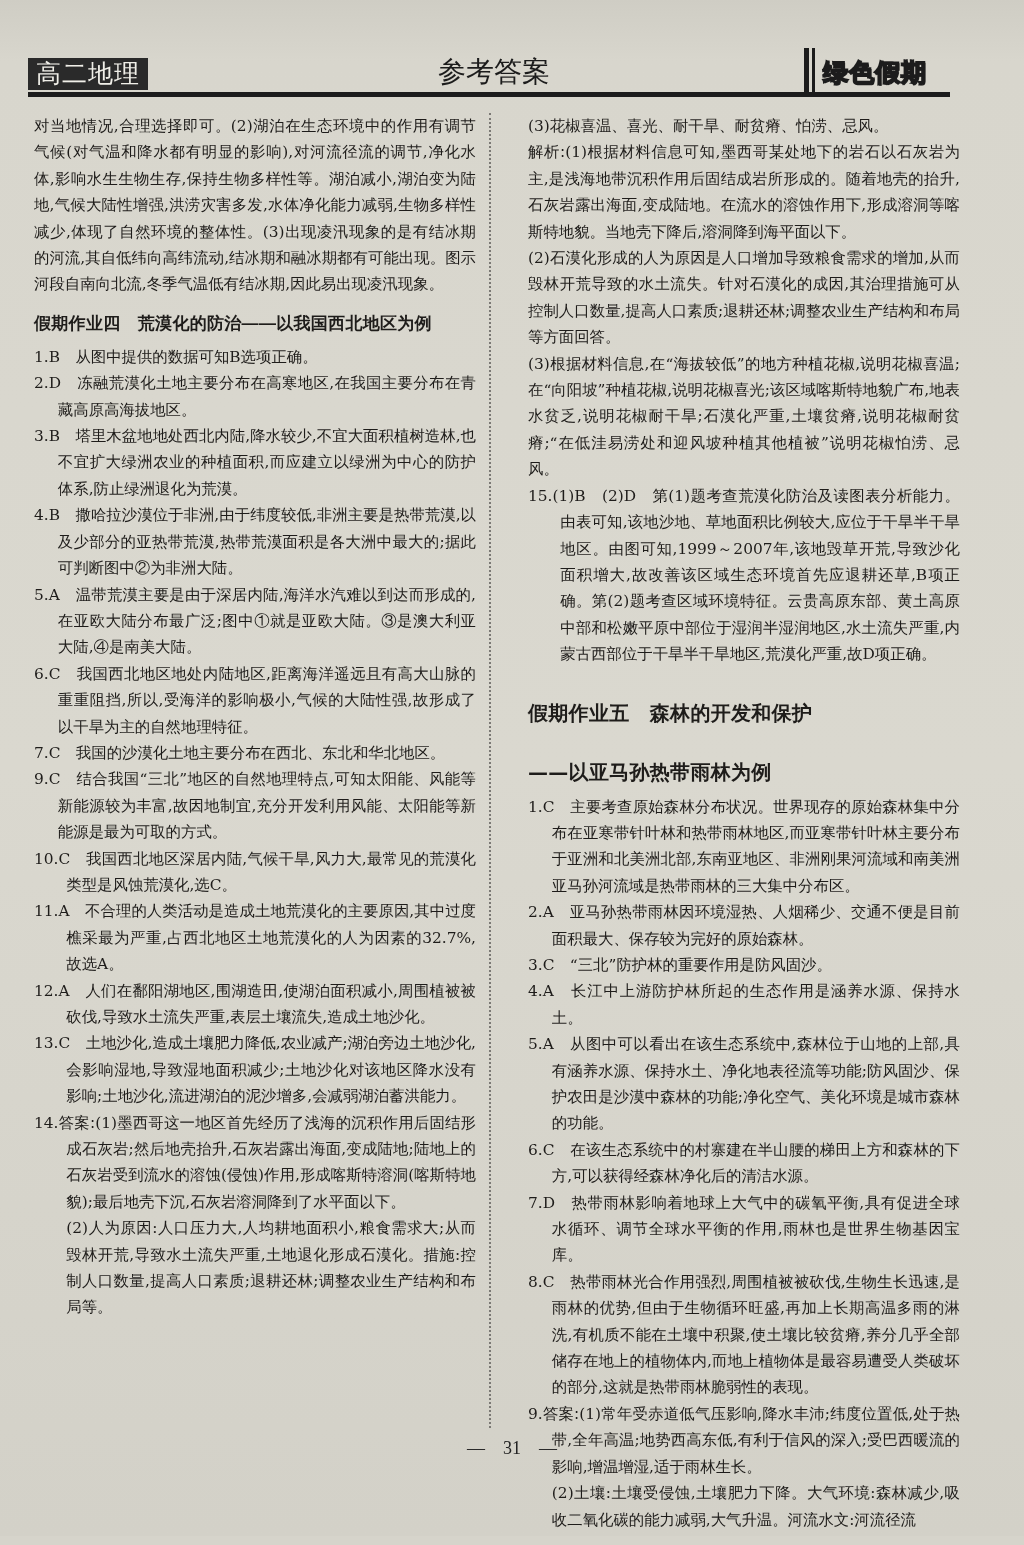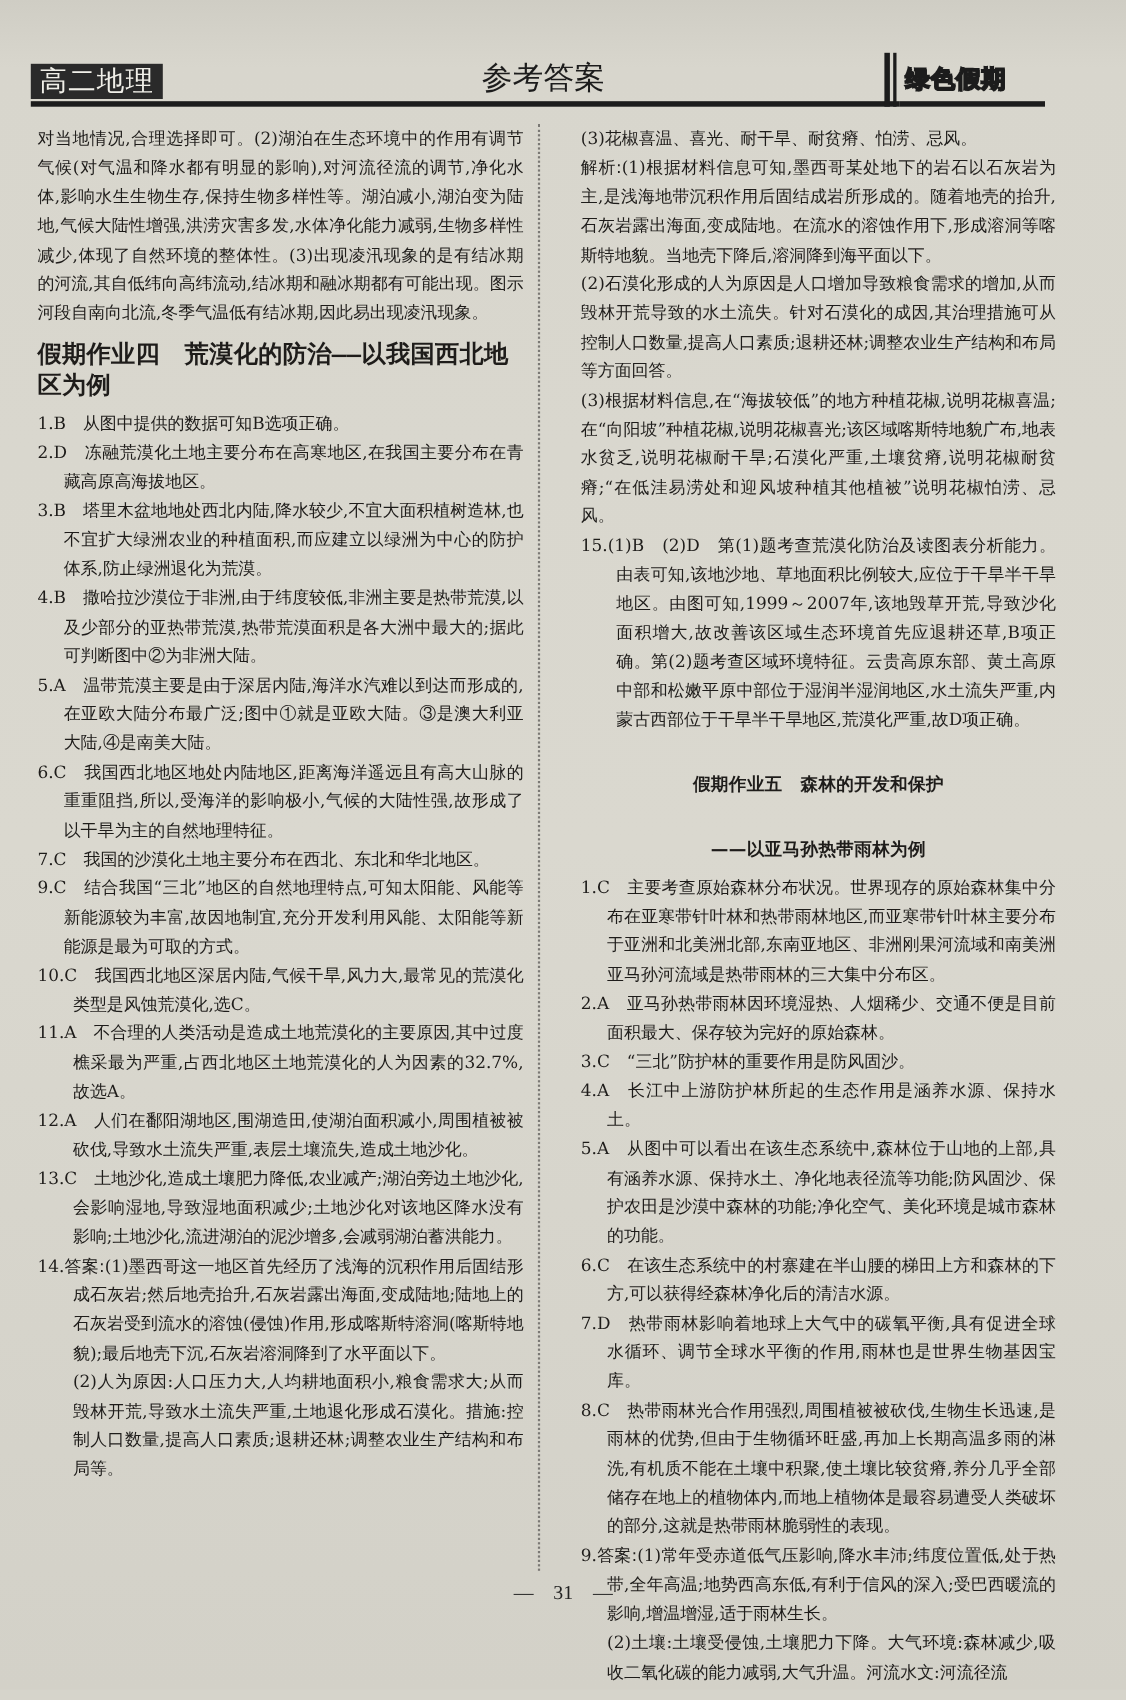--- a/index.html
+++ b/index.html
@@ -26,47 +26,47 @@
     font-family: Liberation Mono, monospace;
     font-size: 28px; line-height: 36px; color: #1c1c1c;
   }
   .header-rule { position: absolute; left: 0; top: 38px; width: 790px; height: 5px; background: #1c1c1c; }
   .header-rule2 { position: absolute; left: 790px; top: 38px; width: 132px; height: 5px; background: #1c1c1c; }
   .vbar1 { position: absolute; left: 776px; top: -6px; width: 5px; height: 49px; background: #1c1c1c; }
   .vbar2 { position: absolute; left: 784px; top: -6px; width: 3px; height: 49px; background: #1c1c1c; }
   .brand {
     position: absolute; left: 795px; top: 2px;
     font-family: "DejaVu Sans", "Liberation Sans", sans-serif;
-    font-size: 22px; font-weight: bold; line-height: 34px; letter-spacing: 1px;
+    font-size: 25px; font-weight: bold; line-height: 34px; letter-spacing: 1px;
     color: #e8e6de;
     -webkit-text-stroke: 1.6px #1c1c1c;
     text-shadow: 1px 1px 0 #1c1c1c;
   }
   
   .col { position: absolute; top: 113px; width: 442px; font-size: 15.4px; line-height: 26.4px; }
   .col-left { left: 34px; }
   .col-right { left: 528px; width: 432px; }
   .divider {
     position: absolute; left: 489px; top: 113px; height: 1315px; width: 0;
     border-left: 2px dotted #7a7874;
   }
   p { margin: 0; text-align: justify; }
   .para { text-indent: 0; }
   .item { padding-left: 1.55em; text-indent: -1.55em; }
   .item-wide { padding-left: 2.1em; text-indent: -2.1em; }
   .sub { padding-left: 1.55em; }
   .sub-wide { padding-left: 2.1em; }
   .sec-title {
-    font-family: Liberation Mono, monospace;
-    font-weight: bold; font-size: 22px; line-height: 28px;
+    font-family: Liberation Sans, sans-serif;
+    font-weight: bold; font-size: 17px; line-height: 28px;
     margin: 12px 0 6px 0; letter-spacing: 0.3px;
   }
   .sec-title-center {
     font-family: "DejaVu Sans", "Liberation Sans", sans-serif;
-    font-weight: bold; font-size: 16px; line-height: 28px; text-align: center;
+    font-weight: bold; font-size: 20px; line-height: 28px; 
     letter-spacing: 0.3px;
     margin-top: 31px;
   }
   .sec-block { margin: 14px 0 8px 0; }
   .bold { font-weight: normal; font-family: "DejaVu Sans", "Liberation Sans", sans-serif; }
   .page-num {
     position: absolute; left: 0; width: 1024px; top: 1436px; text-align: center;
     font-family: "Liberation Serif", "DejaVu Serif", serif; font-size: 18px; color: #222;
   }
 </style>

